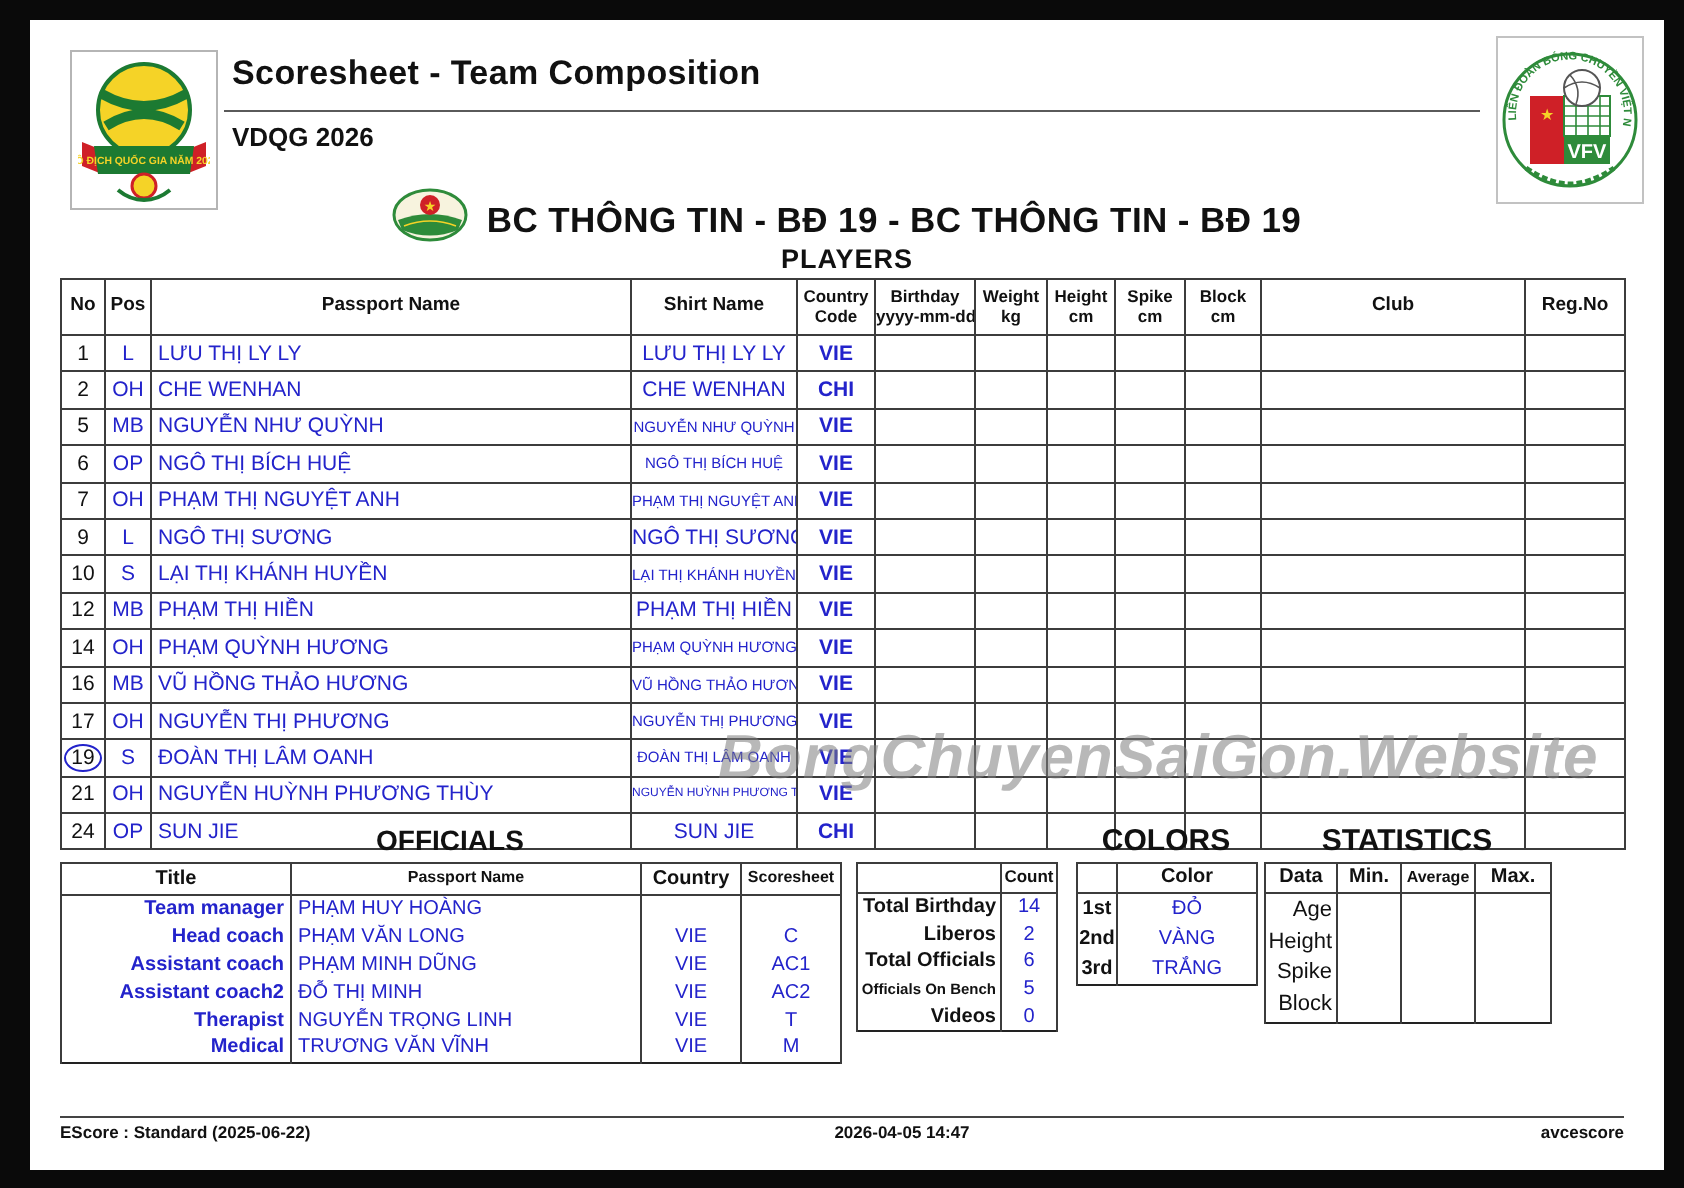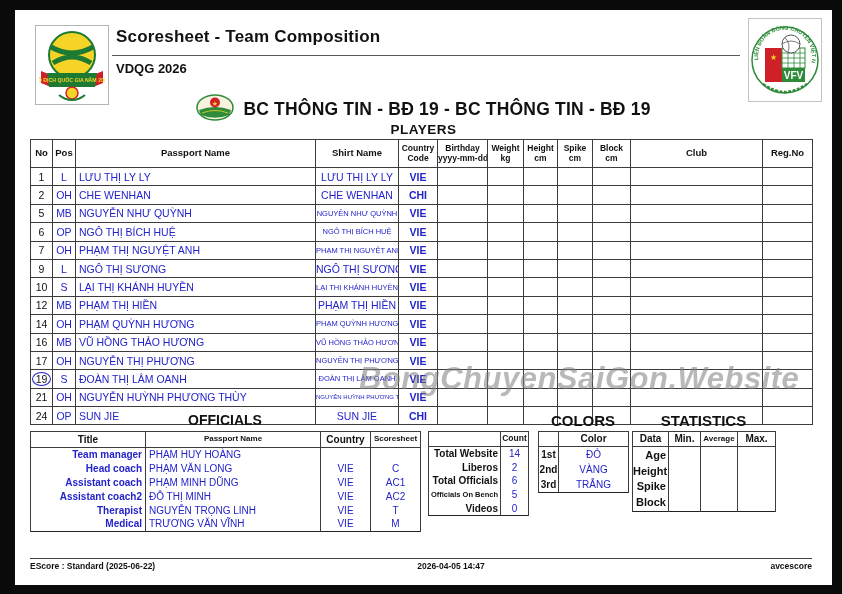--- a/index.html
+++ b/index.html
@@ -63,21 +63,21 @@
   .colors{position:absolute;left:523px;top:421px;width:90px;border:1.5px solid #222;}
   .colors th{height:14px;font-size:10px;}
   .colors td{height:15px;font-size:10px;vertical-align:middle;}
   .cl-rank{text-align:center;font-weight:bold;font-size:8px;color:#111;}
   .cl-val{text-align:center;color:#2323cb;}
 
   .stats{position:absolute;left:617px;top:421px;width:143px;border:1.5px solid #222;padding-left:10px;}
   .stats th{height:14px;font-size:10px;}
   .stats th.small{font-size:8px;}
   .stats td{vertical-align:top;}
-  .st-data{font-size:11px;font-weight:bold;text-align:right;padding-right:2px;line-height:15.5px;padding-top:1px;}
+  .st-data{font-size:11px;font-weight:normal;text-align:right;padding-right:2px;line-height:15.5px;padding-top:1px;}
   .st-body td{height:63px;}
 
   .ttl-officials{left:15px;top:402px;width:390px;font-size:14px;}
   .ttl-numbers{left:393px;top:402px;width:140px;font-size:15px;}
   .ttl-colors{left:518px;top:402px;width:100px;font-size:15px;}
   .ttl-stats{left:617px;top:402px;width:143px;font-size:15px;}
 
   
   .watermark{
     position:absolute;left:344px;top:351px;z-index:6;
@@ -477,21 +477,21 @@
         <col style="width:28px">
       </colgroup>
     <thead>
         <tr>
       <th></th>
       <th>Count</th>
     </tr>
       </thead>
     <tbody id="numbers-body">
         <tr>
-          <td class="n-label">Total Website</td>
+          <td class="n-label">Total Birthday</td>
           <td class="n-val">14</td>
         </tr>
         <tr>
           <td class="n-label">Liberos</td>
           <td class="n-val">2</td>
         </tr>
         <tr>
           <td class="n-label">Total Officials</td>
           <td class="n-val">6</td>
         </tr>

